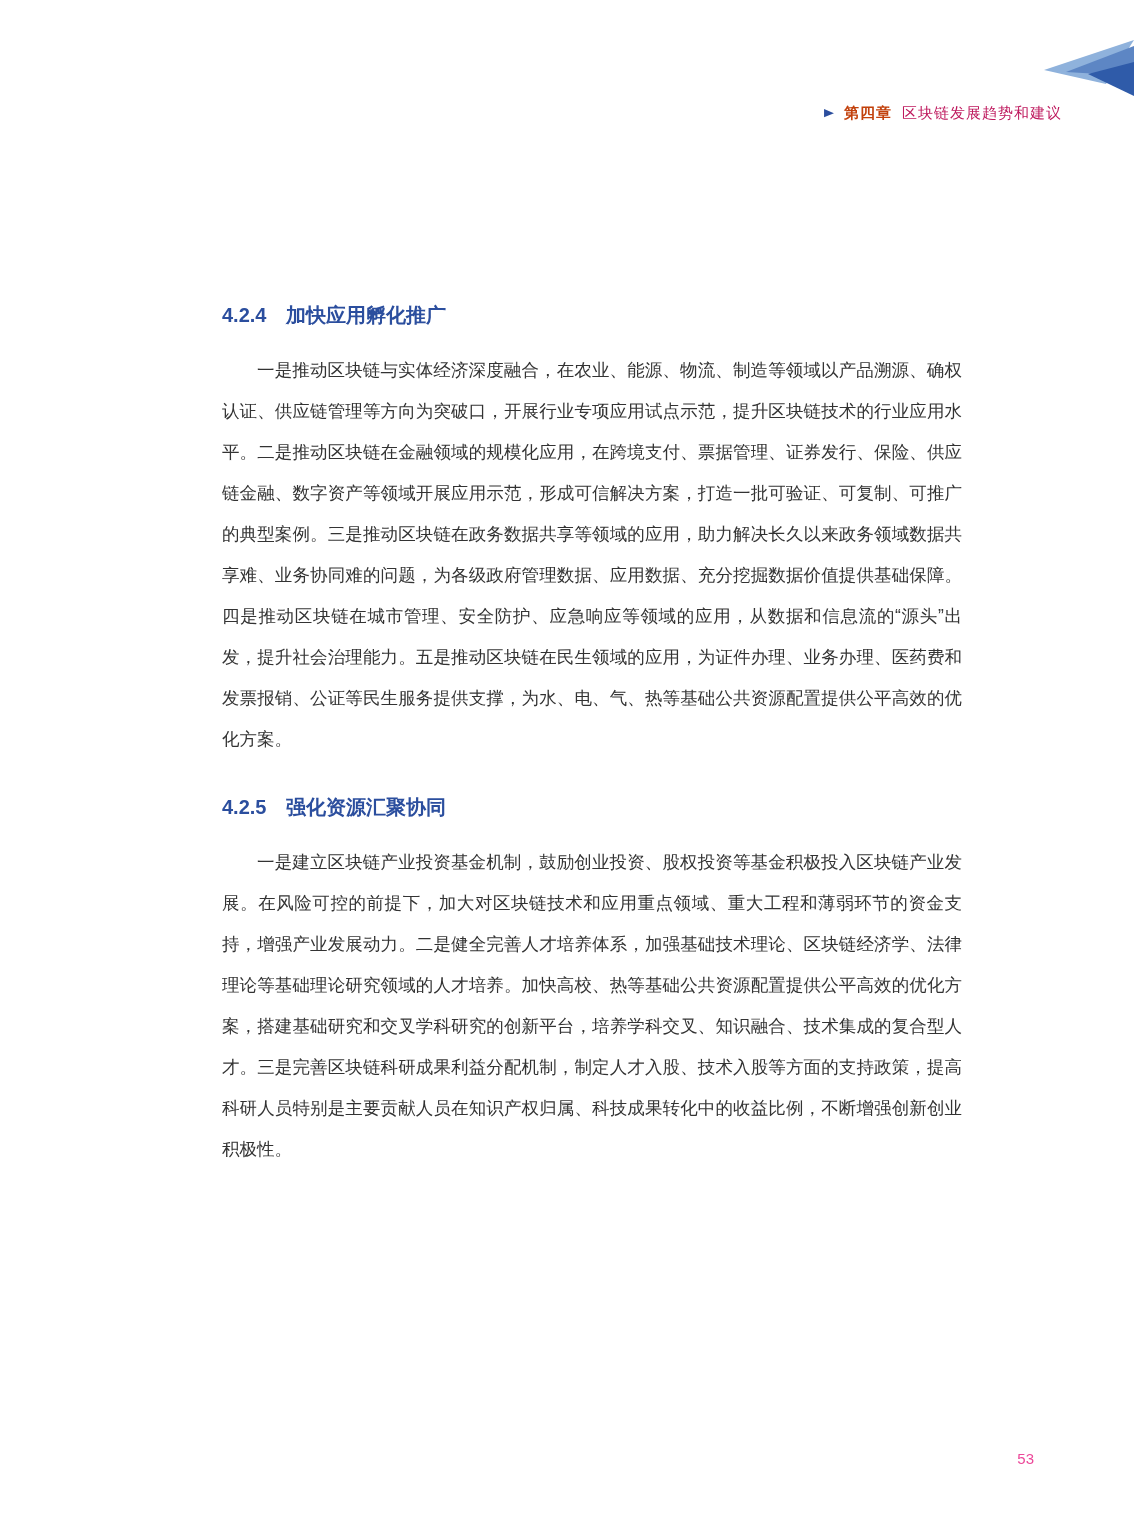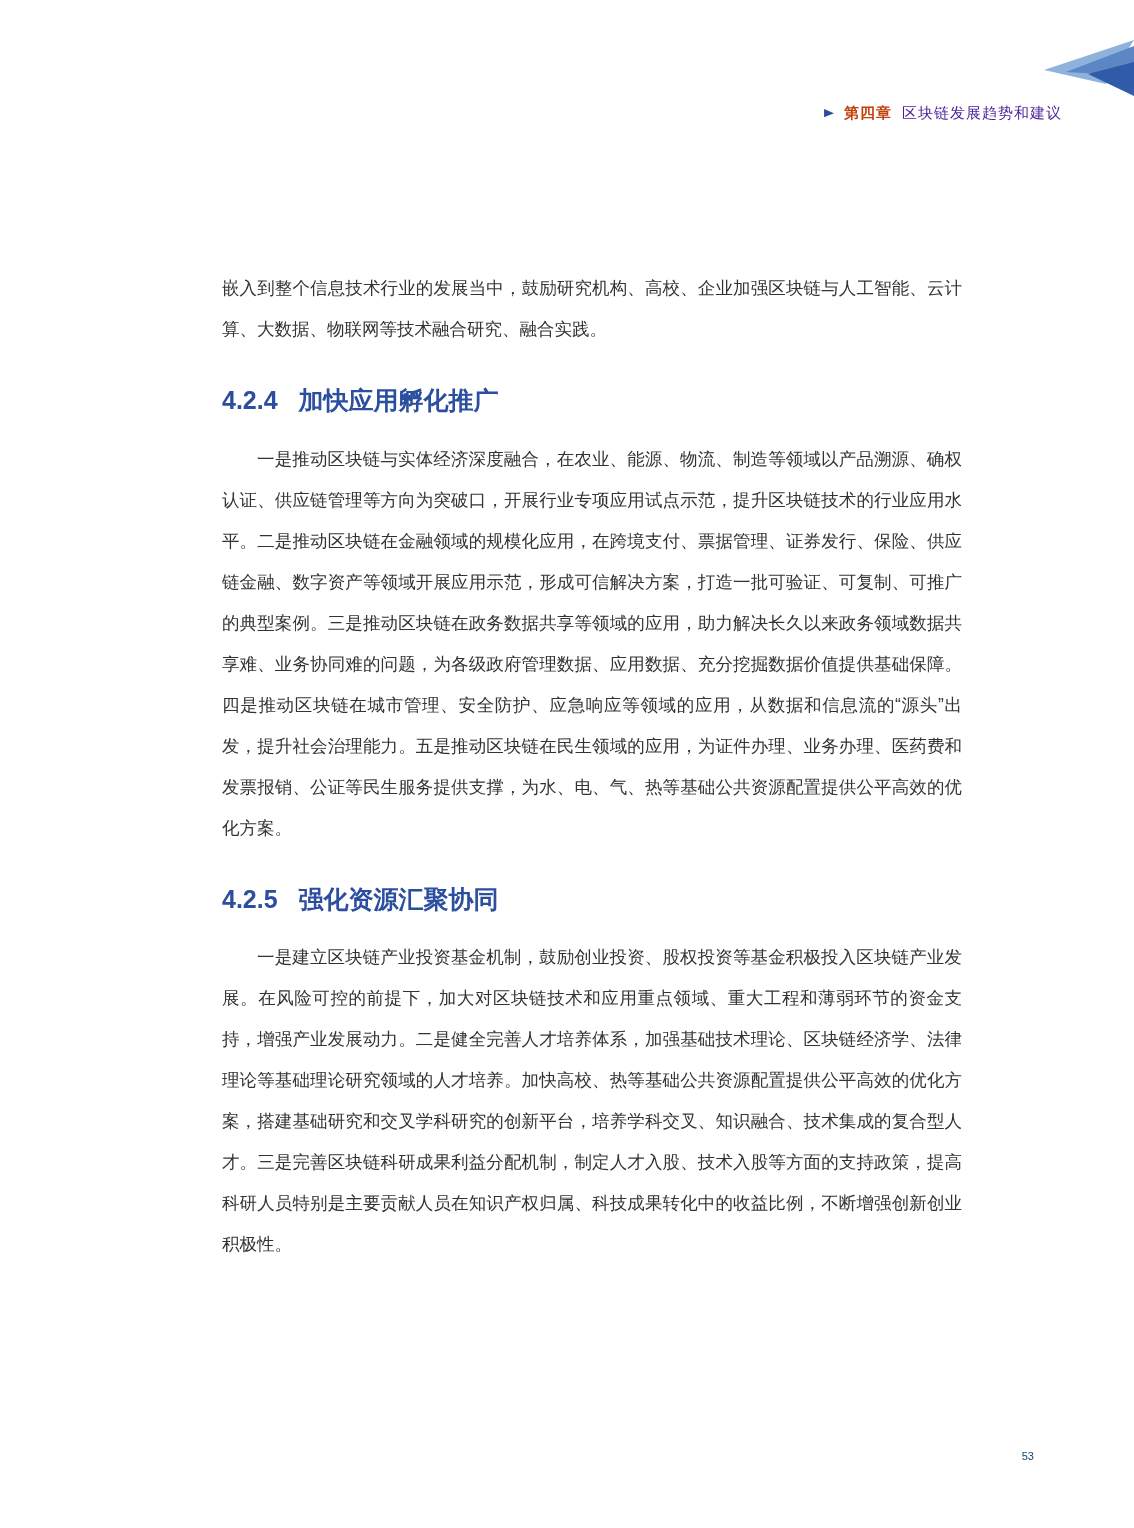--- a/index.html
+++ b/index.html
@@ -40,55 +40,55 @@
     color: #2b4e9e;
     font-size: 13px;
     transform: scaleY(0.85);
   }
   .header .chapter {
     color: #c2410c;
     font-weight: bold;
     letter-spacing: 1px;
   }
   .header .chapter-title {
-    color: #4c1d95;
+    color: #be185d;
     letter-spacing: 1px;
   }
 
   
   .content {
     position: absolute;
     left: 222px;
     top: 268px;
     width: 740px;
     color: #333333;
     font-size: 17.5px;
     line-height: 41px;
     text-align: justify;
   }
   .para { text-indent: 2em; }
   .para.no-indent { text-indent: 0; }
 
   .section-heading {
     color: #2b4e9e;
-    font-size: 25px;
+    font-size: 20px;
     font-weight: bold;
     line-height: 1.3;
     margin-top: 34px;
     margin-bottom: 22px;
     text-align: left;
   }
   .section-heading .sec-num { margin-right: 14px; }
 
   .page-number {
     position: absolute;
     top: 1450px;
     right: 100px;
-    color: #0c4a6e;
-    font-size: 11px;
+    color: #ec4899;
+    font-size: 15px;
   }
 </style>
 </head>
 <body>
 
 <div class="page">
 
   <svg class="corner-logo" viewBox="0 0 90 64" xmlns="http://www.w3.org/2000/svg" aria-hidden="true">
     <polygon points="0,30 90,0 62,44" fill="#8fb2dc"></polygon>
     <polygon points="22,32 90,6 90,36" fill="#5d86c4"></polygon>
@@ -96,21 +96,20 @@
   </svg>
 
   <div class="header">
     <span class="arrow">▶</span>
     <span class="chapter">第四章</span>
     <span class="chapter-title">区块链发展趋势和建议</span>
   </div>
 
   <div class="content">
 
-    <p class="para no-indent">嵌入到整个信息技术行业的发展当中，鼓励研究机构、高校、企业加强区块链与人工智能、云计算、大数据、物联网等技术融合研究、融合实践。</p>
 
     <h2 class="section-heading">
       <span class="sec-num">4.2.4</span>
       <span class="sec-title">加快应用孵化推广</span>
     </h2>
 
     <p class="para">一是推动区块链与实体经济深度融合，在农业、能源、物流、制造等领域以产品溯源、确权认证、供应链管理等方向为突破口，开展行业专项应用试点示范，提升区块链技术的行业应用水平。二是推动区块链在金融领域的规模化应用，在跨境支付、票据管理、证券发行、保险、供应链金融、数字资产等领域开展应用示范，形成可信解决方案，打造一批可验证、可复制、可推广的典型案例。三是推动区块链在政务数据共享等领域的应用，助力解决长久以来政务领域数据共享难、业务协同难的问题，为各级政府管理数据、应用数据、充分挖掘数据价值提供基础保障。四是推动区块链在城市管理、安全防护、应急响应等领域的应用，从数据和信息流的“源头”出发，提升社会治理能力。五是推动区块链在民生领域的应用，为证件办理、业务办理、医药费和发票报销、公证等民生服务提供支撑，为水、电、气、热等基础公共资源配置提供公平高效的优化方案。</p>
 
     <h2 class="section-heading">
       <span class="sec-num">4.2.5</span>

